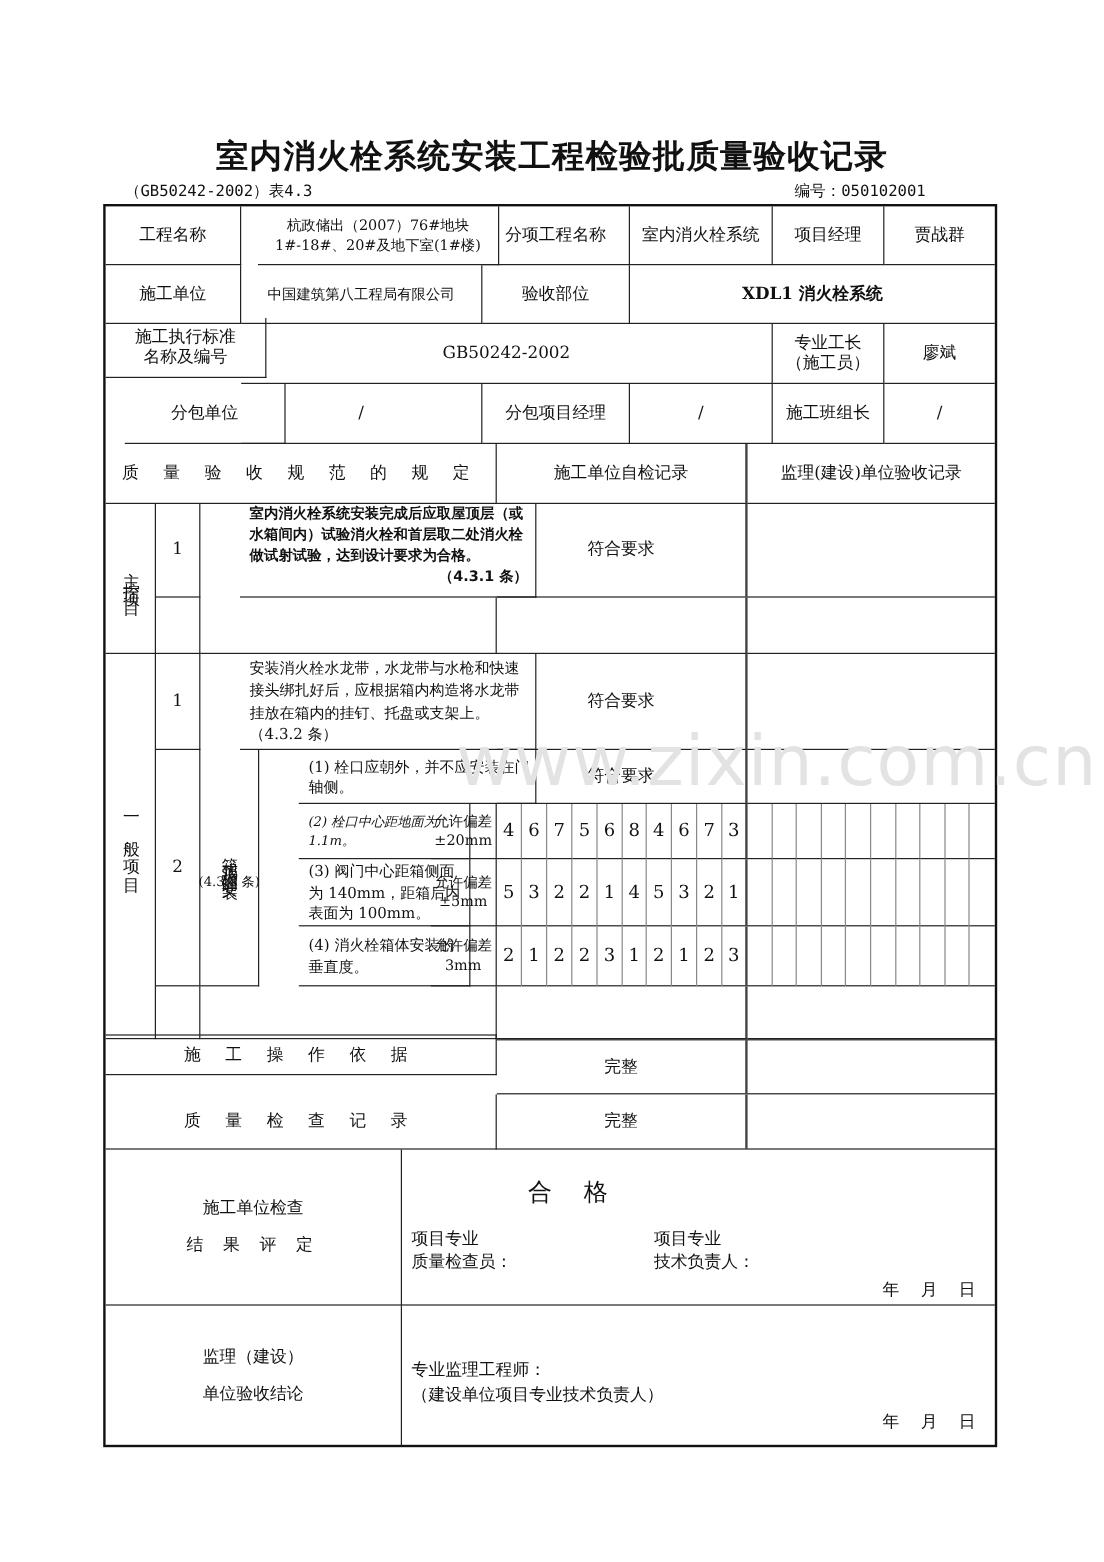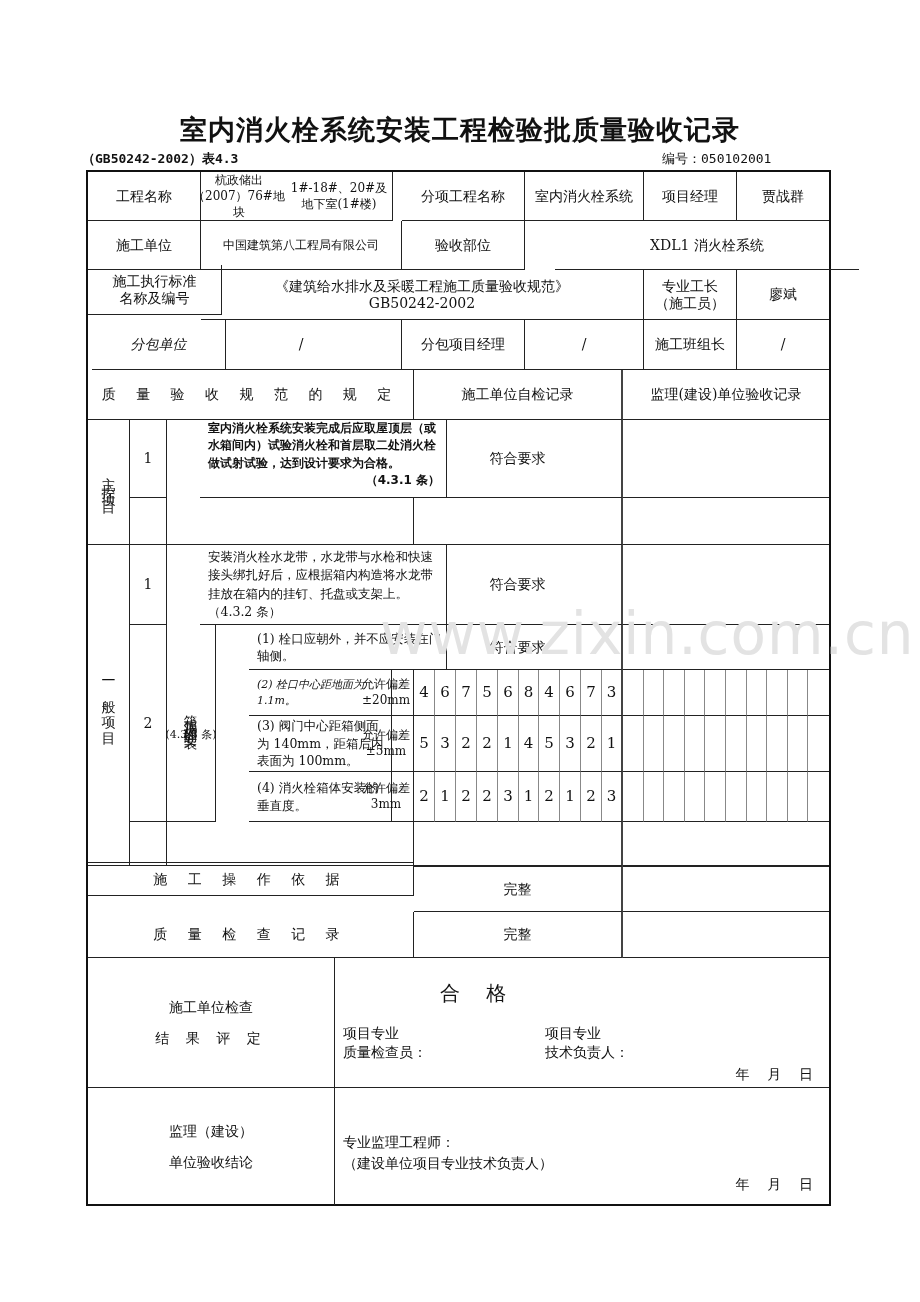--- a/index.html
+++ b/index.html
@@ -18,29 +18,29 @@
   .vert { writing-mode:vertical-rl; letter-spacing:8px; font-size:14px; }
   .wm { position:absolute; left:380px; top:600px; font-size:58px; color:#e3e3e3;
         font-family:"DejaVu Sans","Liberation Sans",sans-serif; letter-spacing:1px; pointer-events:none; }
   .spaced { letter-spacing:8px; }
   .bold { font-weight:bold; font-family:"DejaVu Sans","Liberation Sans",sans-serif; }
 </style>
 </head>
 <body>
 
 <div class="abs title">室内消火栓系统安装工程检验批质量验收记录</div>
-<div class="abs sub" style="left:82px;font-weight:bold;">（GB50242-2002）表4.3</div>
+<div class="abs sub" style="left:104px;">（GB50242-2002）表4.3</div>
 <div class="abs sub" style="left:662px;">编号：050102001</div>
 
 <div class="abs frame"></div>
 
 <div class="abs c" style="left:88px;top:172px;width:113px;height:49px;">
     <span>工程名称</span>
   </div>
-<div class="abs c sm" style="left:192px;top:172px;width:201px;height:49px;flex-direction:row;">
+<div class="abs c sm" style="left:215px;top:172px;width:201px;height:49px;flex-direction:column;">
   <span>杭政储出（2007）76#地块</span>
     <span>1#-18#、20#及地下室(1#楼)</span>
   </div>
 <div class="abs c" style="left:402px;top:172px;width:123px;height:49px;">
     <span>分项工程名称</span>
   </div>
 <div class="abs c" style="left:525px;top:172px;width:119px;height:49px;padding:0 10px;">
     <span>室内消火栓系统</span>
   </div>
 <div class="abs c" style="left:644px;top:172px;width:93px;height:49px;">
@@ -52,41 +52,40 @@
 
 <div class="abs c" style="left:88px;top:221px;width:113px;height:49px;">
     <span>施工单位</span>
   </div>
 <div class="abs c sm" style="left:201px;top:221px;width:201px;height:49px;">
     <span>中国建筑第八工程局有限公司</span>
   </div>
 <div class="abs c" style="left:402px;top:221px;width:123px;height:49px;">
     <span>验收部位</span>
   </div>
-<div class="abs c nb" style="left:555px;top:221px;width:304px;height:49px;">
+<div class="abs c nb" style="left:525px;top:221px;width:304px;height:49px;font-weight:bold;">
     <span>XDL1 消火栓系统</span>
   </div>
 
 <div class="abs c" style="left:88px;top:265px;width:134px;height:50px;flex-direction:column;line-height:1.2;">
   <span>施工执行标准</span>
     <span>名称及编号</span>
   </div>
 <div class="abs c" style="left:201px;top:270px;width:443px;height:50px;flex-direction:column;line-height:1.2;">
-  <span>《建筑给水排水及采暖工程施工质量验收规范》</span>
     <span>GB50242-2002</span>
   </div>
 <div class="abs c" style="left:644px;top:270px;width:93px;height:50px;flex-direction:column;line-height:1.2;">
   <span>专业工长</span>
     <span>（施工员）</span>
   </div>
 <div class="abs c nb" style="left:737px;top:270px;width:92px;height:50px;">
     <span>廖斌</span>
   </div>
 
-<div class="abs c" style="left:92px;top:320px;width:134px;height:50px;font-style:italic;">
+<div class="abs c" style="left:104px;top:320px;width:134px;height:50px;">
     <span>分包单位</span>
   </div>
 <div class="abs c" style="left:201px;top:320px;width:201px;height:50px;">
     <span>/</span>
   </div>
 <div class="abs c" style="left:402px;top:320px;width:123px;height:50px;text-align:center;">
     <span>分包项目经理</span>
   </div>
 <div class="abs c" style="left:525px;top:320px;width:119px;height:50px;">
     <span>/</span>

